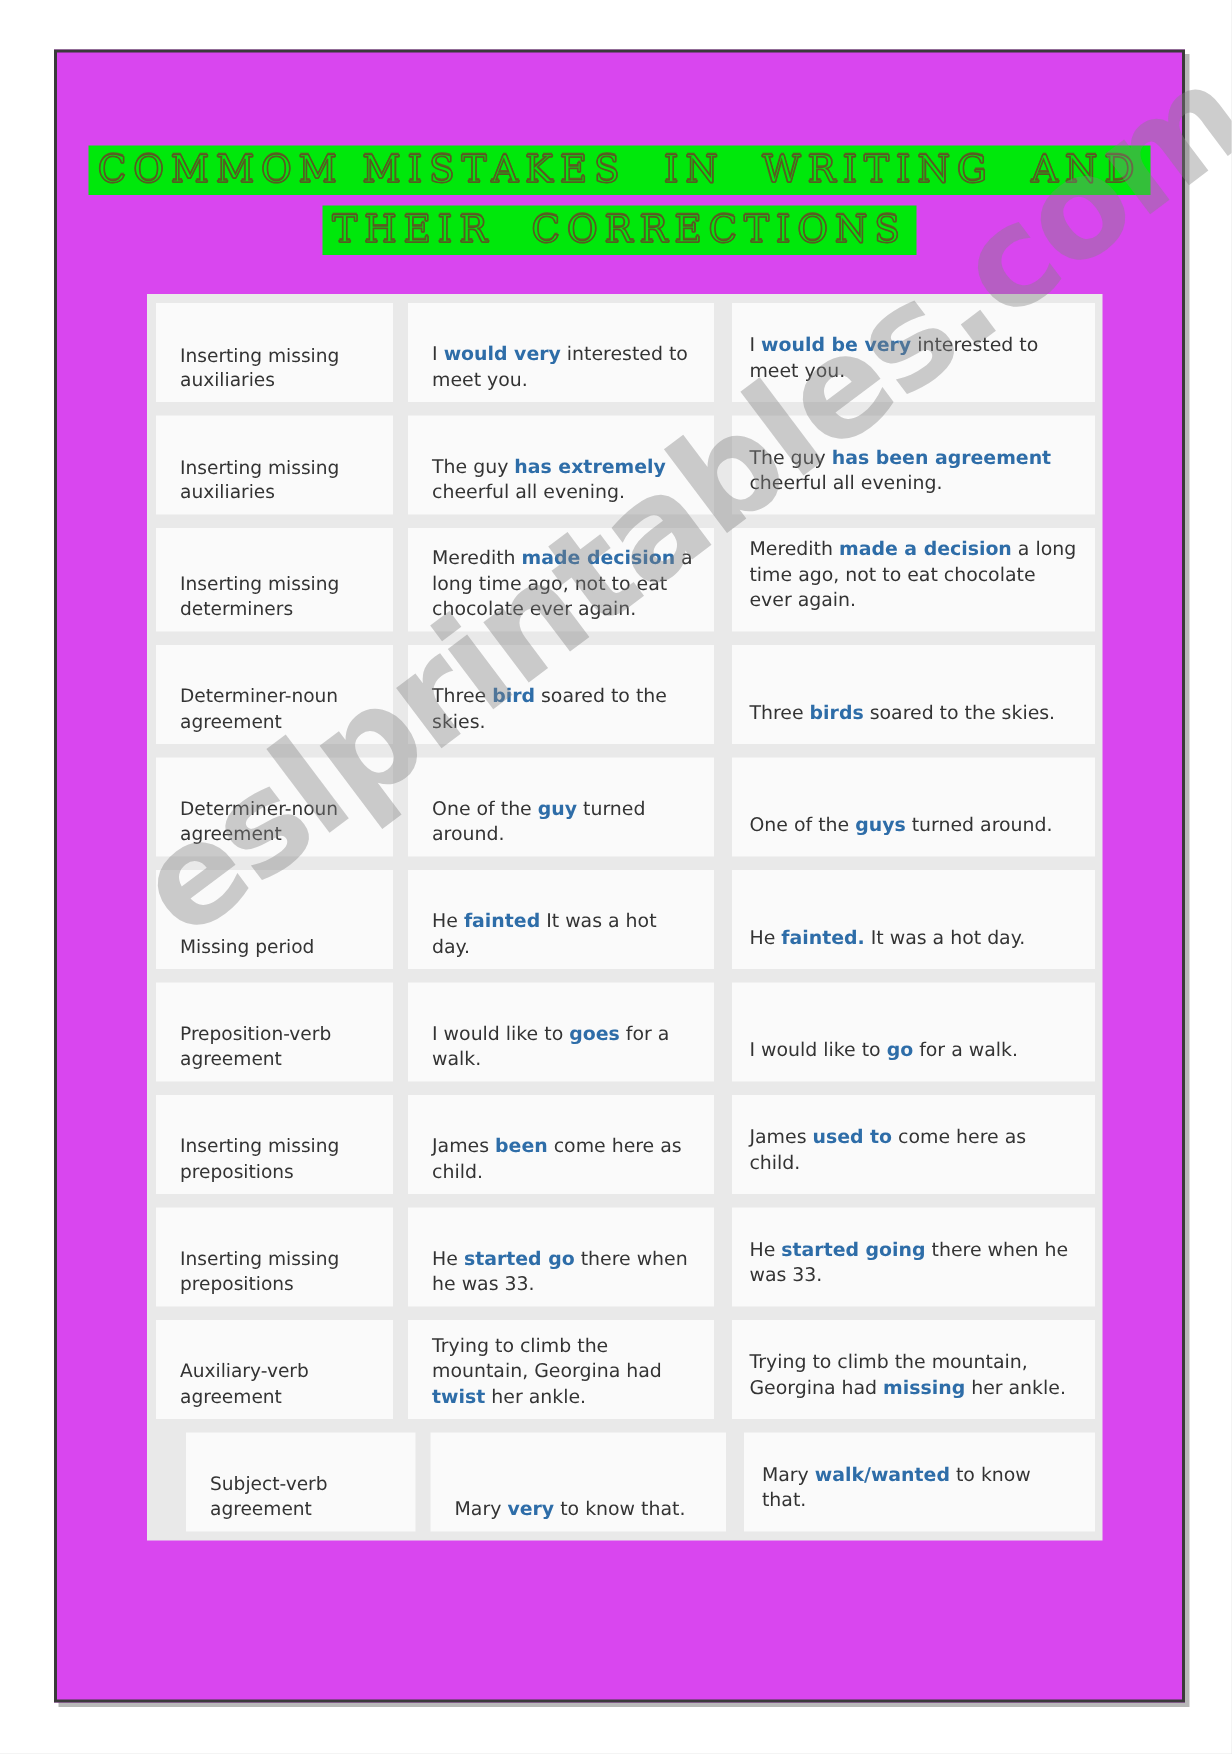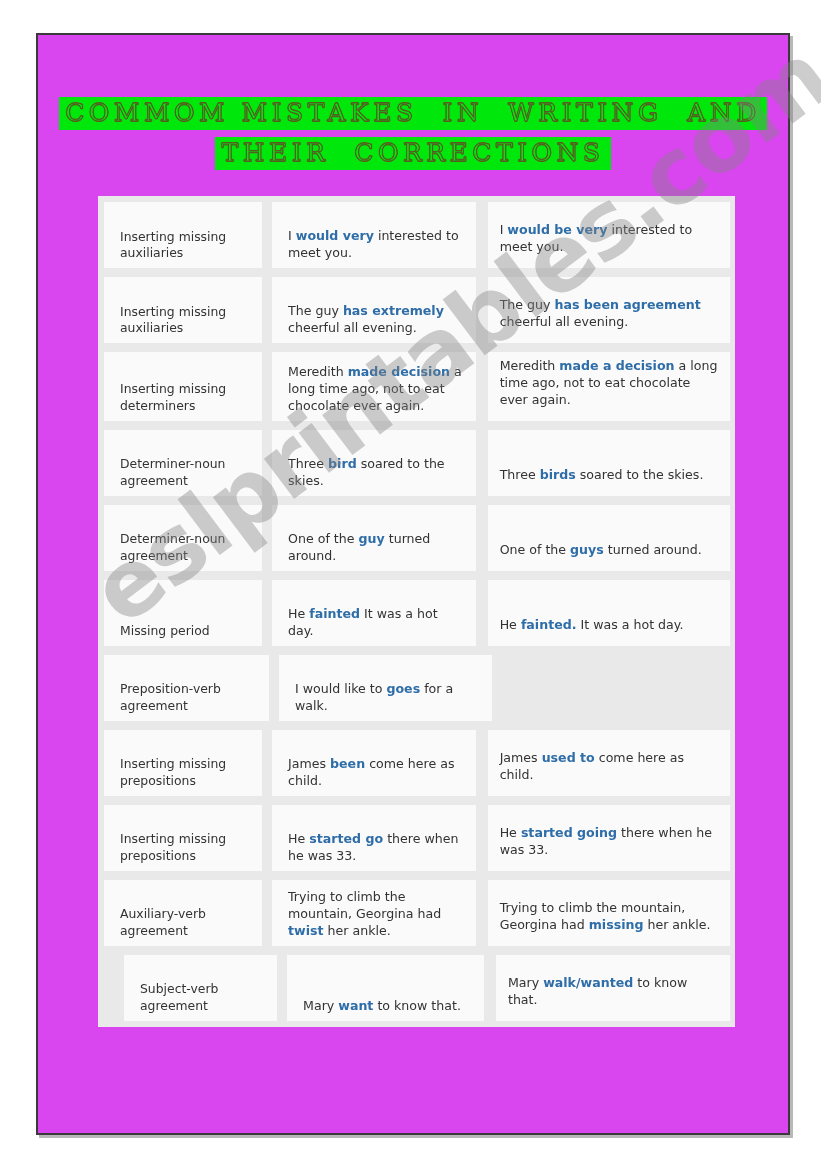--- a/index.html
+++ b/index.html
@@ -205,20 +205,23 @@
           <span class="cell-text"><span>He </span><span class="hl">fainted.</span><span> It was a hot day.</span></span>
         </div>
       </div>
       <div class="table-row">
         <div class="cell cell-category">
           <span class="cell-text">Preposition-verb agreement</span>
         </div>
         <div class="cell cell-mistake">
           <span class="cell-text"><span>I would like to </span><span class="hl">goes</span><span> for a walk.</span></span>
         </div>
+        <div class="cell cell-correction">
+          <span class="cell-text"><span>I would like to </span><span class="hl">go</span><span> for a walk.</span></span>
+        </div>
       </div>
       <div class="table-row">
         <div class="cell cell-category">
           <span class="cell-text">Inserting missing prepositions</span>
         </div>
         <div class="cell cell-mistake">
           <span class="cell-text"><span>James </span><span class="hl">been</span><span> come here as child.</span></span>
         </div>
         <div class="cell cell-correction">
           <span class="cell-text"><span>James </span><span class="hl">used to</span><span> come here as child.</span></span>
@@ -244,21 +247,21 @@
         </div>
         <div class="cell cell-correction">
           <span class="cell-text"><span>Trying to climb the mountain, Georgina had </span><span class="hl">missing</span><span> her ankle.</span></span>
         </div>
       </div>
       <div class="table-row">
         <div class="cell cell-category">
           <span class="cell-text">Subject-verb agreement</span>
         </div>
         <div class="cell cell-mistake">
-          <span class="cell-text"><span>Mary </span><span class="hl">want</span><span> to know that.</span></span>
+          <span class="cell-text"><span>Mary </span><span class="hl">very</span><span> to know that.</span></span>
         </div>
         <div class="cell cell-correction">
           <span class="cell-text"><span>Mary </span><span class="hl">walk/wanted</span><span> to know that.</span></span>
         </div>
       </div>
     </div>
 
 </div>
 
 <div id="watermark">

